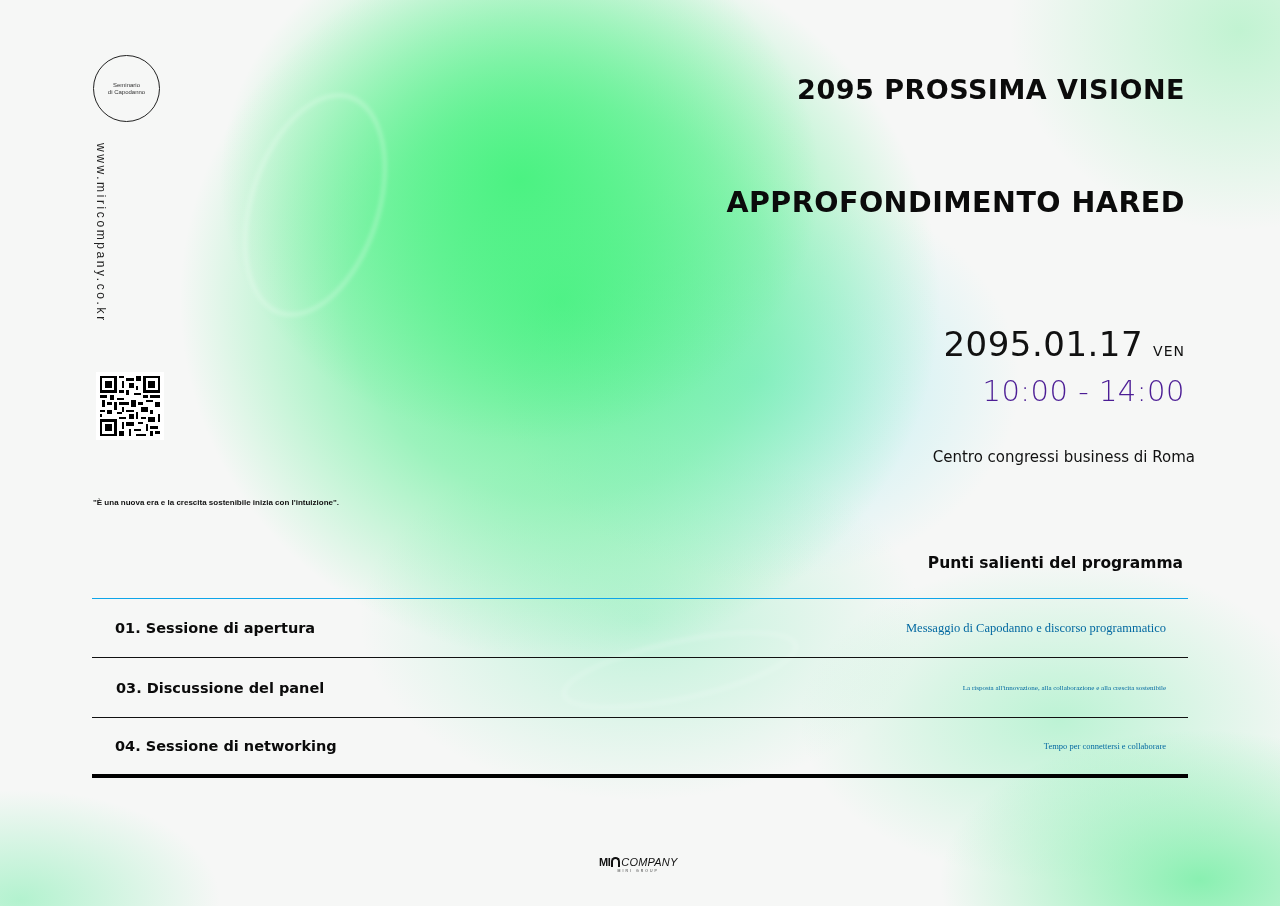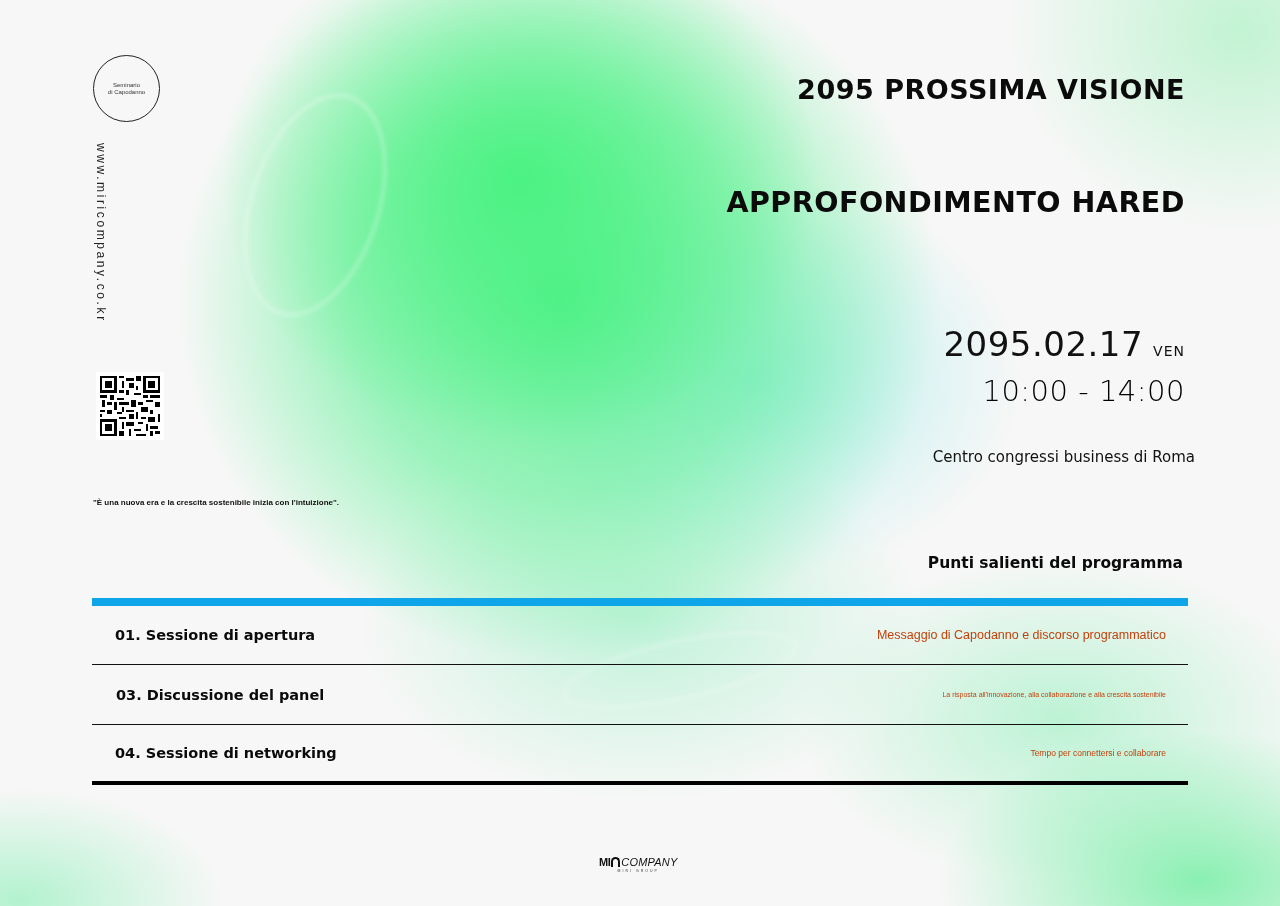--- a/index.html
+++ b/index.html
@@ -58,45 +58,45 @@
     .title1 { top: 74px; font-size: 27px; }
     .title2 { top: 186px; font-size: 28.5px; margin-left: 28px; }
 
     .date-row {
       position: absolute; right: 95px; top: 324px; display: flex; align-items: baseline; gap: 10px;
     }
     .date { font-family: "DejaVu Sans", sans-serif; font-size: 34px; letter-spacing: 0.5px; color: #111; }
     .dow { font-family: "DejaVu Sans", sans-serif; font-size: 14px; letter-spacing: 1px; color: #111; }
     .time {
       position: absolute; right: 95px; top: 374px;
-      font-family: "DejaVu Sans", sans-serif; font-weight: 300; font-size: 29px; color: #000000; letter-spacing: 0.5px;
+      font-family: "DejaVu Sans", sans-serif; font-weight: 300; font-size: 29px; color: #4c1d95; letter-spacing: 0.5px;
     }
     .venue {
       position: absolute; right: 85px; top: 448px;
       font-family: "DejaVu Sans", sans-serif; font-size: 15px; color: #111;
     }
     .program-title {
       position: absolute; right: 97px; top: 554px;
       font-family: "DejaVu Sans", sans-serif; font-weight: bold; font-size: 15.5px; color: #0b0b0b;
     }
 
     
     .program {
       position: absolute; left: 92px; top: 598px; width: 1096px;
-      border-top: 8px solid #0ea5e9; border-bottom: 4px solid #000;
+      border-top: 1px solid #0ea5e9; border-bottom: 4px solid #000;
     }
     .row {
       position: relative; display: flex; align-items: center; justify-content: space-between;
       padding: 0 22px 0 23px; border-bottom: 1px solid #111;
     }
     .row:last-child { border-bottom: none; }
     .row .name {
       font-family: "DejaVu Sans", sans-serif; font-weight: bold; font-size: 14.5px; color: #0b0b0b;
     }
-    .row .desc { font-family: Liberation Sans, sans-serif; color: #c2410c; }
+    .row .desc { font-family: Liberation Serif, serif; color: #0369a1; }
     .r1 { height: 59px; } .r1 .desc { font-size: 12.5px; }
     .r2 { height: 58px; } .r2 .desc { font-size: 10.5px; }
     .r3 { height: 60px; } .r3 .name { padding-left: 1px; } .r3 .desc { font-size: 7px; }
     .r4 { height: 56px; } .r4 .desc { font-size: 8.5px; }
 
     
     .logo {
       position: absolute; left: 599px; top: 856px; display: flex; flex-direction: column; align-items: center;
     }
     .logo-main { display: flex; align-items: center; font-family: "Liberation Sans", sans-serif; font-size: 11px; color: #111; }
@@ -186,21 +186,21 @@
     </g>
   </svg>
 </div>
 
 <div class="quote">"È una nuova era e la crescita sostenibile inizia con l'intuizione".</div>
 
 <div class="title1">2095 PROSSIMA VISIONE</div>
 <div class="title2">APPROFONDIMENTO HARED</div>
 
 <div class="date-row">
-  <span class="date">2095.02.17</span>
+  <span class="date">2095.01.17</span>
   <span class="dow">VEN</span>
 </div>
 <div class="time">10:00 - 14:00</div>
 <div class="venue">Centro congressi business di Roma</div>
 
 <div class="program-title">Punti salienti del programma</div>
 
 <div class="program">
   <div class="row r1">
     <span class="name">01. Sessione di apertura</span>

